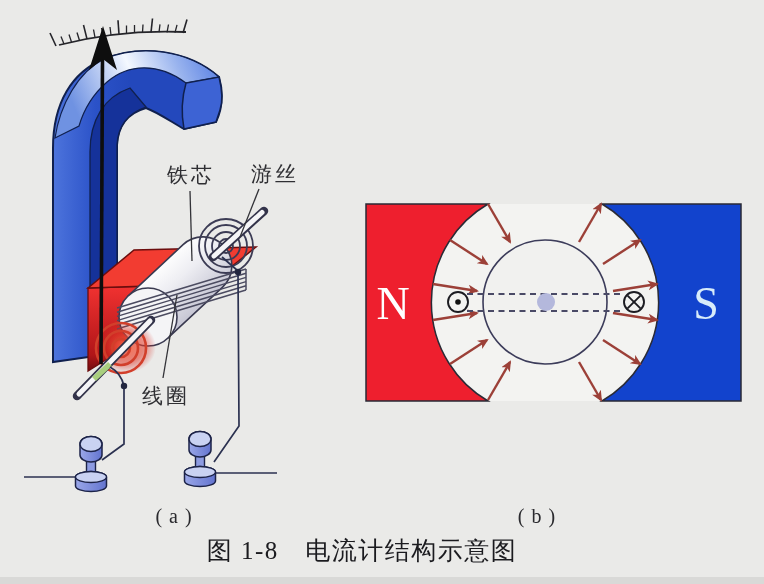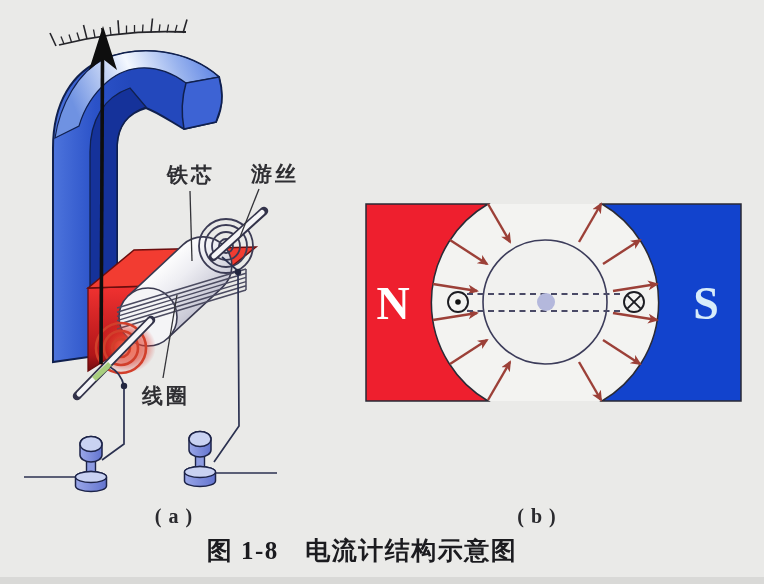--- a/index.html
+++ b/index.html
@@ -1,21 +1,21 @@
 <!DOCTYPE html>
 <html><head>
 <meta charset="utf-8">
 <style>
   html,body{margin:0;padding:0;}
   body{
     width:764px;height:584px;overflow:hidden;
     background:#eaeae8;
     font-family:"Liberation Serif","DejaVu Serif",serif;
   }
-  .stage{position:relative;width:662px;height:584px;font-weight:bold;}
+  .stage{position:relative;width:662px;height:584px;}
   svg{display:block;}
   text{font-family:"Liberation Serif","DejaVu Serif",serif;}
   .callout{font-size:21px;fill:#2f2f33;letter-spacing:3px;}
   .sublabel{font-size:20px;fill:#2a2a2e;letter-spacing:1px;}
   .caption{font-size:25px;fill:#1b1b1f;letter-spacing:1.5px;}
   .pole-letter{font-size:46px;}
 </style>
 </head>
 <body>
 

